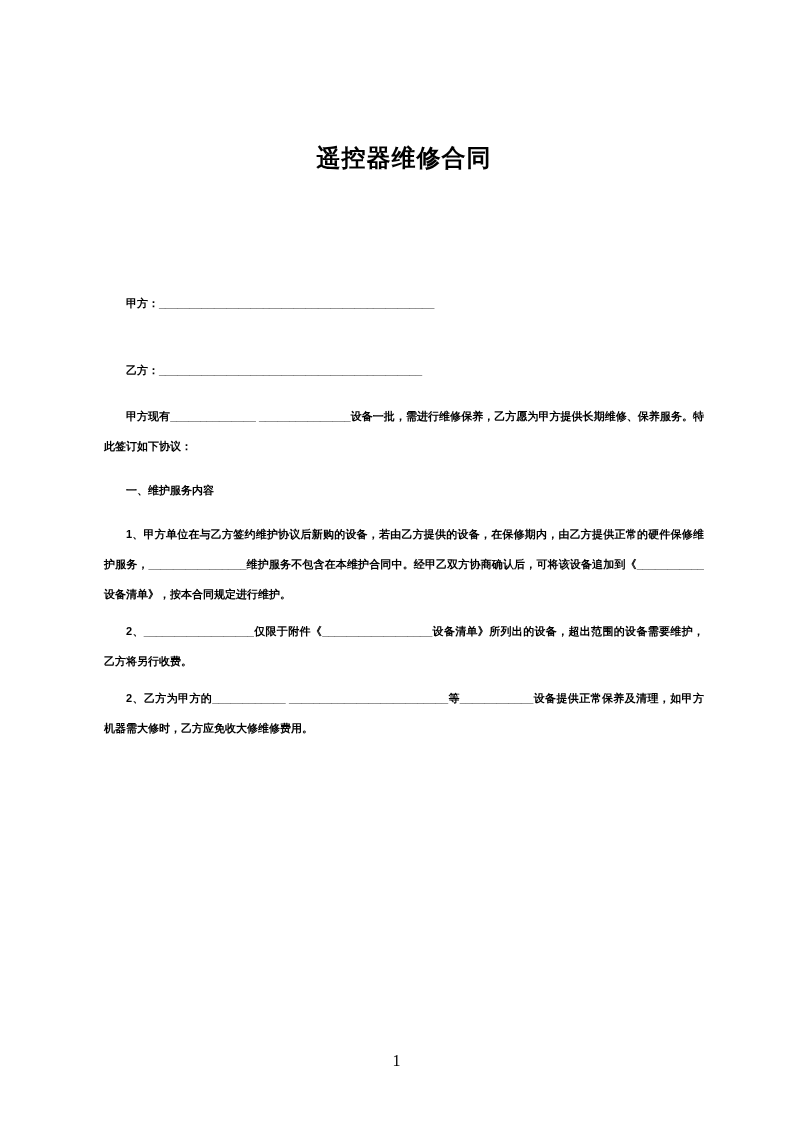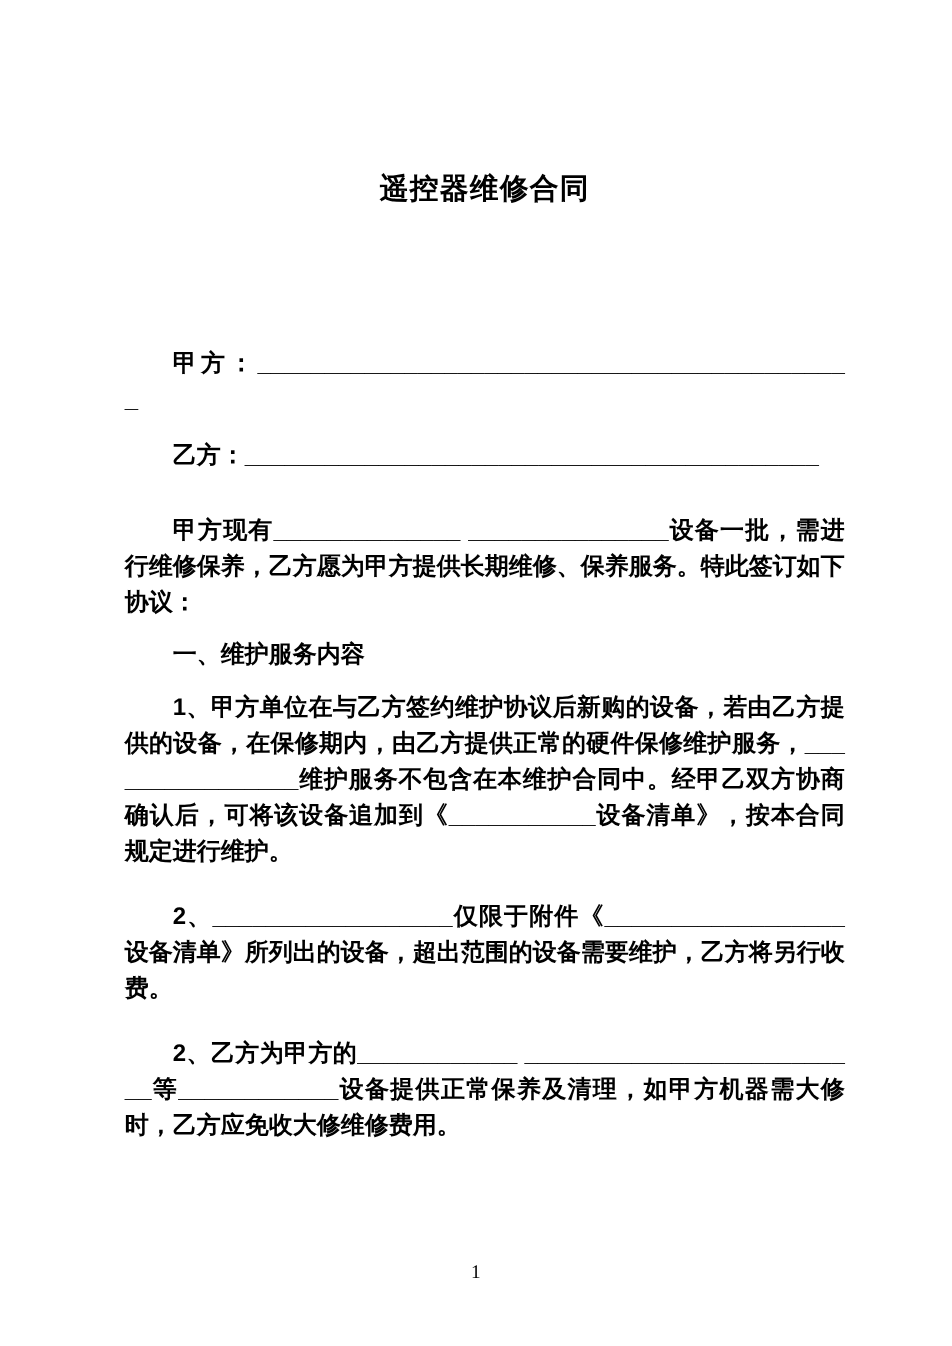--- a/index.html
+++ b/index.html
@@ -26,32 +26,32 @@
   .title {
     margin: 140px 0 0 0;
     font-size: 24px;
     line-height: 36px;
     text-align: center;
     font-weight: bold;
     letter-spacing: 1px;
   }
   p {
     margin: 0;
-    font-size: 20px;
+    font-size: 11px;
     line-height: 30px;
     text-indent: 2em;
     word-break: break-all;
     text-align: justify;
   }
   .party-a { margin-top: 112px; }
-  .party-b { margin-top: 17px; }
-  .intro   { margin-top: 32px; }
+  .party-b { margin-top: 37px; }
+  .intro   { margin-top: 16px; }
   .heading { margin-top: 14px; }
   .clause-first { margin-top: 14px; }
-  .clause  { margin-top: 24px; }
+  .clause  { margin-top: 7px; }
   .page-number {
     position: absolute;
     left: 0;
     top: 1050px;
     width: 793px;
     text-align: center;
     font-family: "Liberation Serif", "DejaVu Serif", serif;
     font-weight: normal;
     font-size: 16px;
     line-height: 22px;

